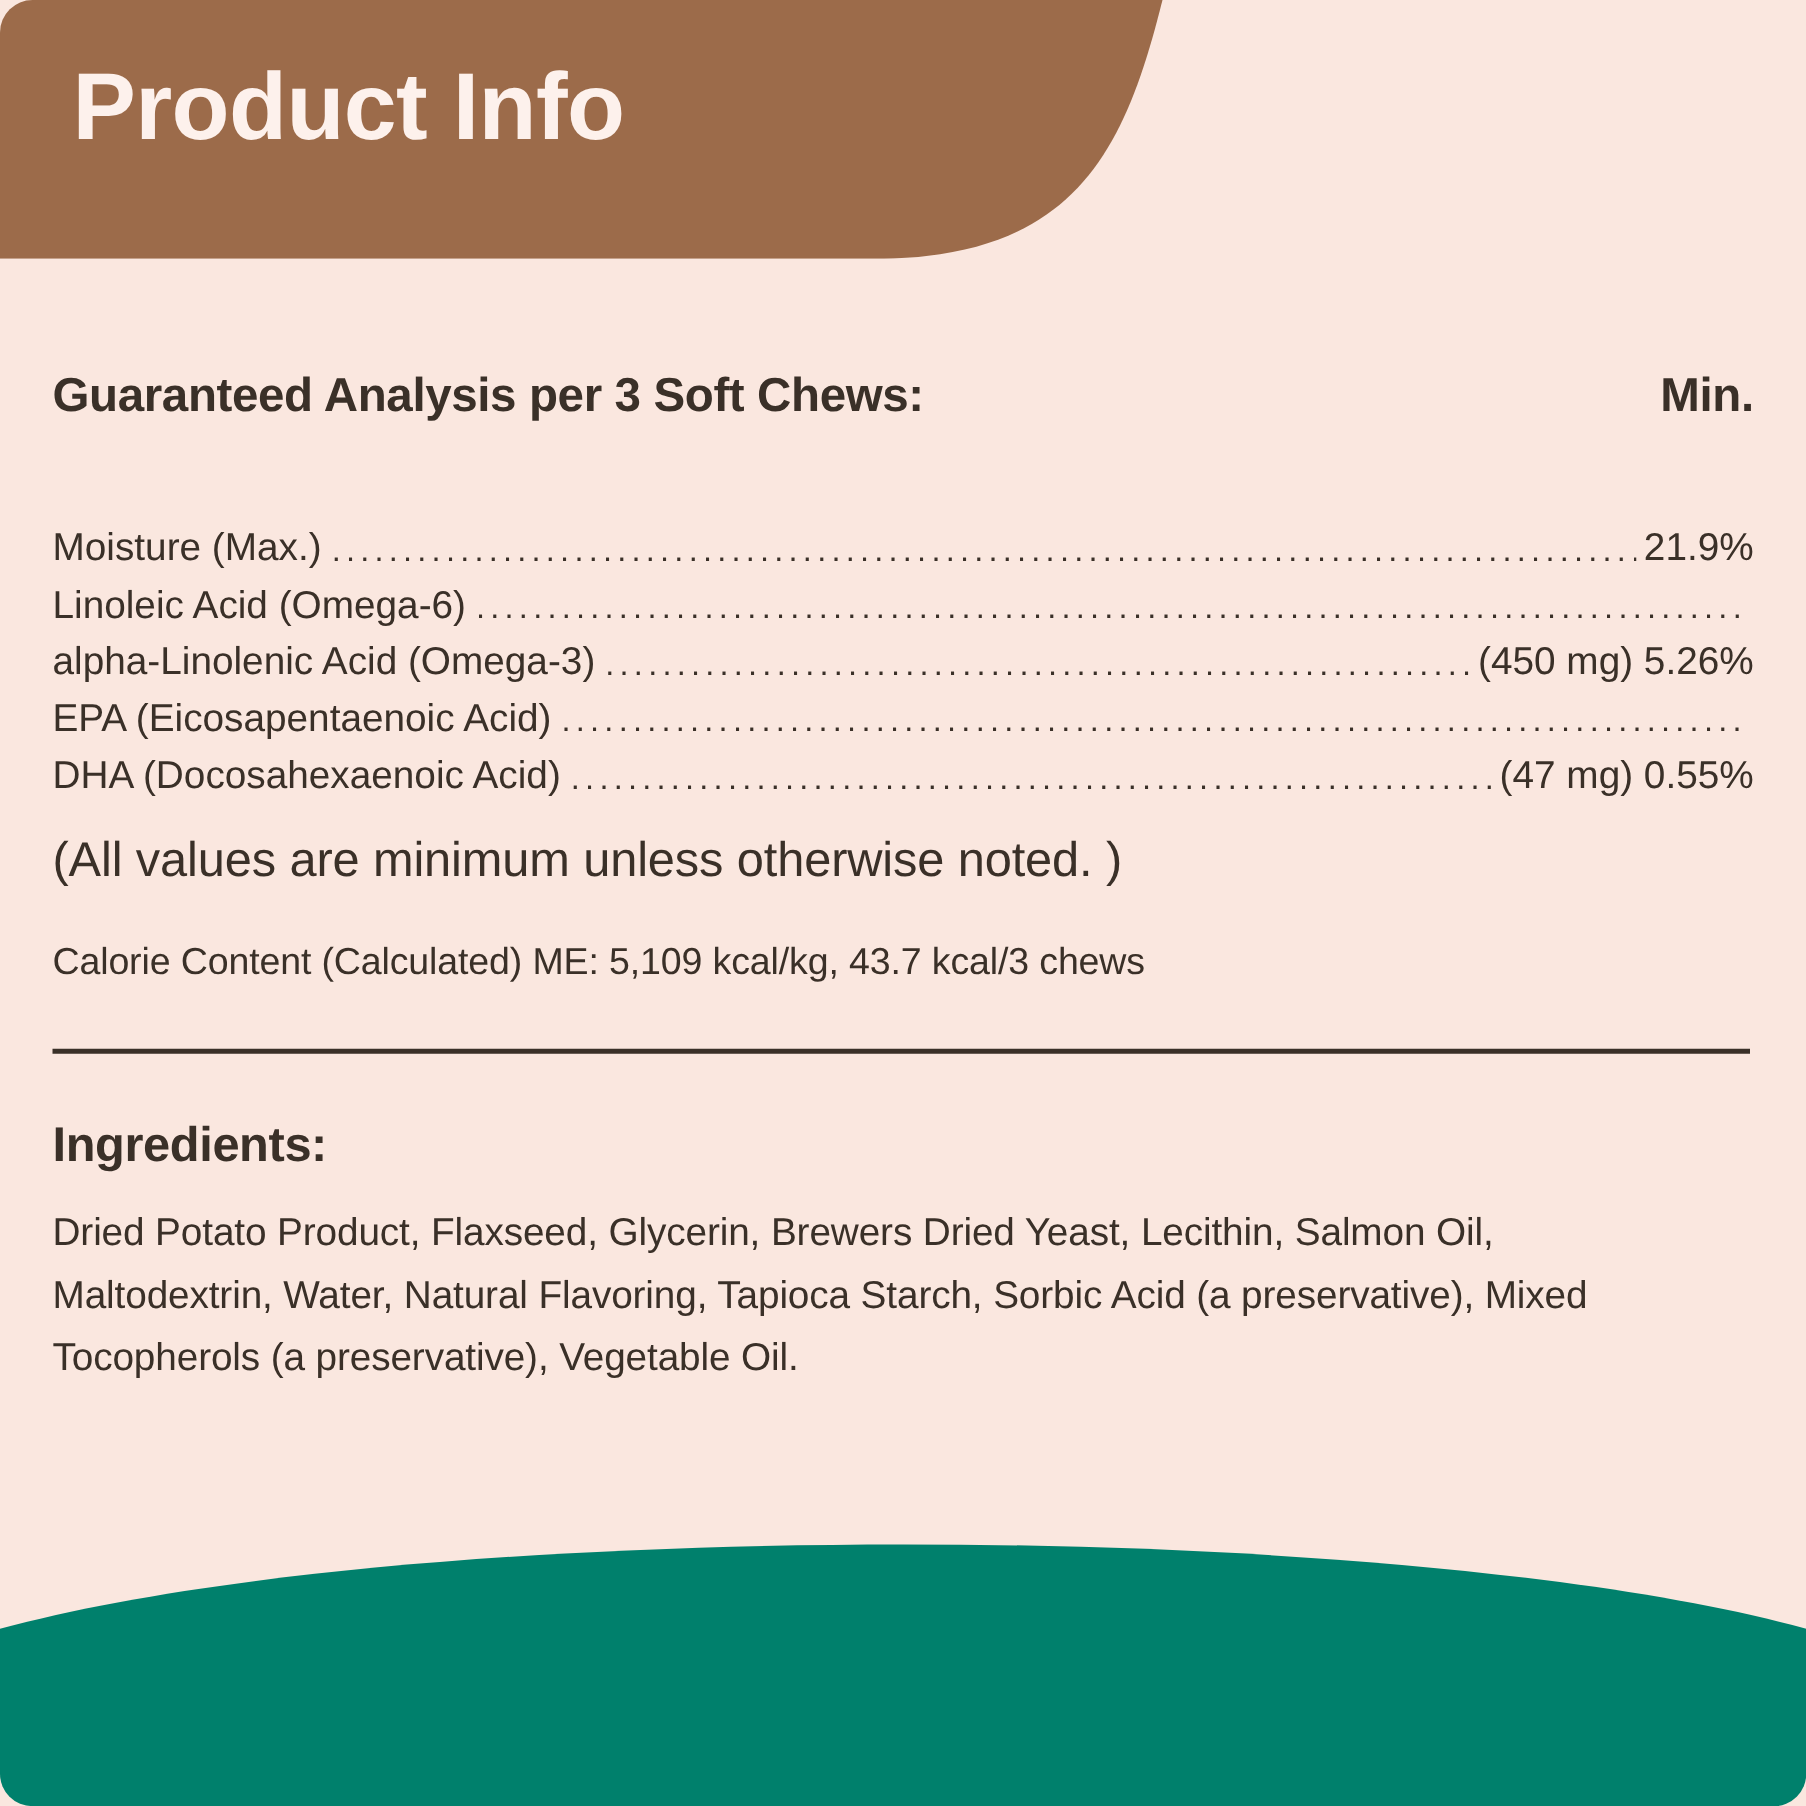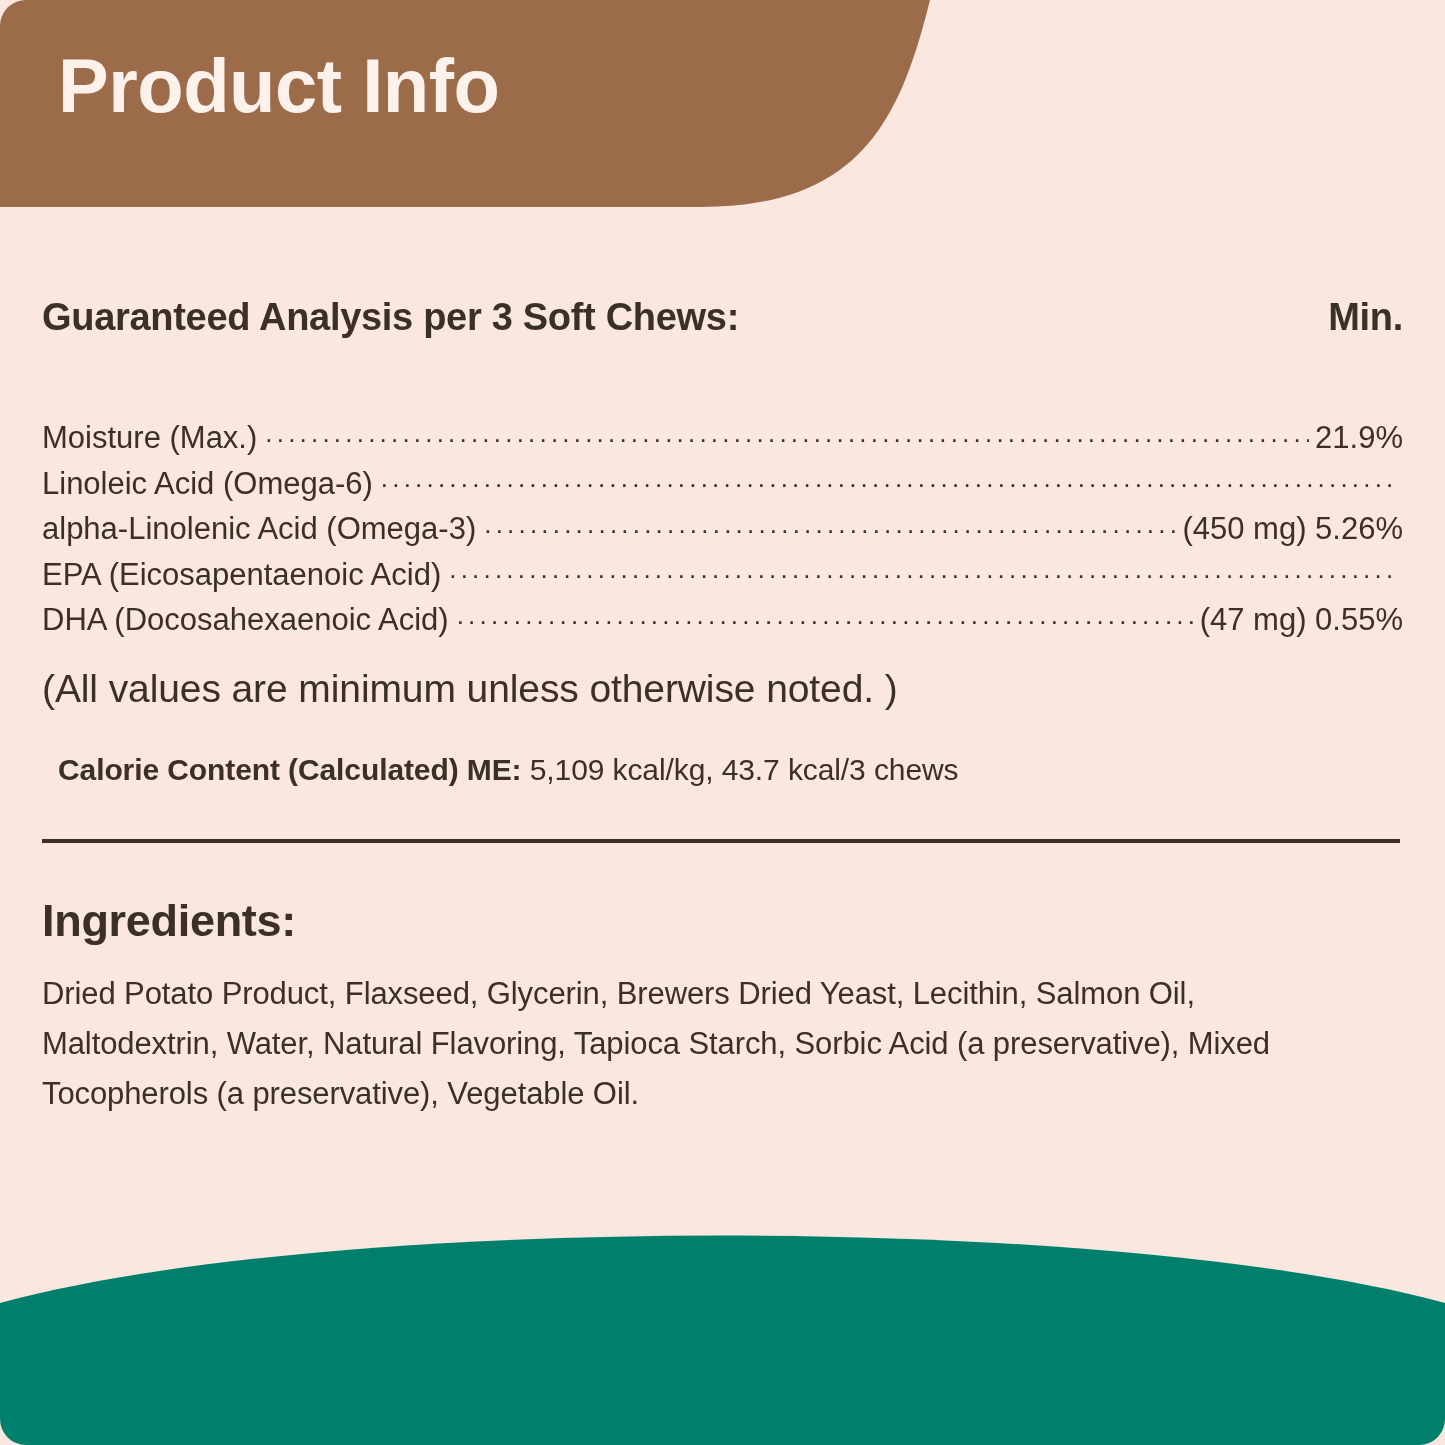--- a/index.html
+++ b/index.html
@@ -67,21 +67,21 @@
     margin-top: 60px;
   }
   .ga-header .ga-title { white-space: nowrap; }
   .ga-header .ga-min { white-space: nowrap; }
 
   .ga-table {
     margin-top: 76px;
   }
   .ga-row {
     display: flex;
-    align-items: center;
+    align-items: flex-end;
     font-size: 31px;
     line-height: 1.47;
     white-space: nowrap;
   }
   .ga-row .ga-name { flex: 0 0 auto; }
   .ga-row .ga-dots {
     flex: 1 1 auto;
     overflow: hidden;
     margin: 0 6px 0 8px;
     position: relative;
@@ -110,33 +110,32 @@
     margin-top: 24px;
     letter-spacing: -0.1px;
   }
 
   .calorie-line {
     font-size: 30px;
     margin-top: 42px;
     letter-spacing: -0.1px;
   }
   .calorie-line .calorie-label {
-    font-weight: bold;
-    margin-left: 16px;
+    font-weight: normal;
   }
 
   .divider {
     height: 4px;
     background: #3a3028;
     margin-top: 52px;
     width: 1358px;
   }
 
   .ingredients-heading {
-    font-size: 45px;
+    font-size: 39px;
     font-weight: bold;
     letter-spacing: -0.3px;
     margin-top: 52px;
   }
   .ingredients-body {
     font-size: 31px;
     line-height: 1.62;
     margin-top: 22px;
     width: 1310px;
     letter-spacing: -0.1px;

